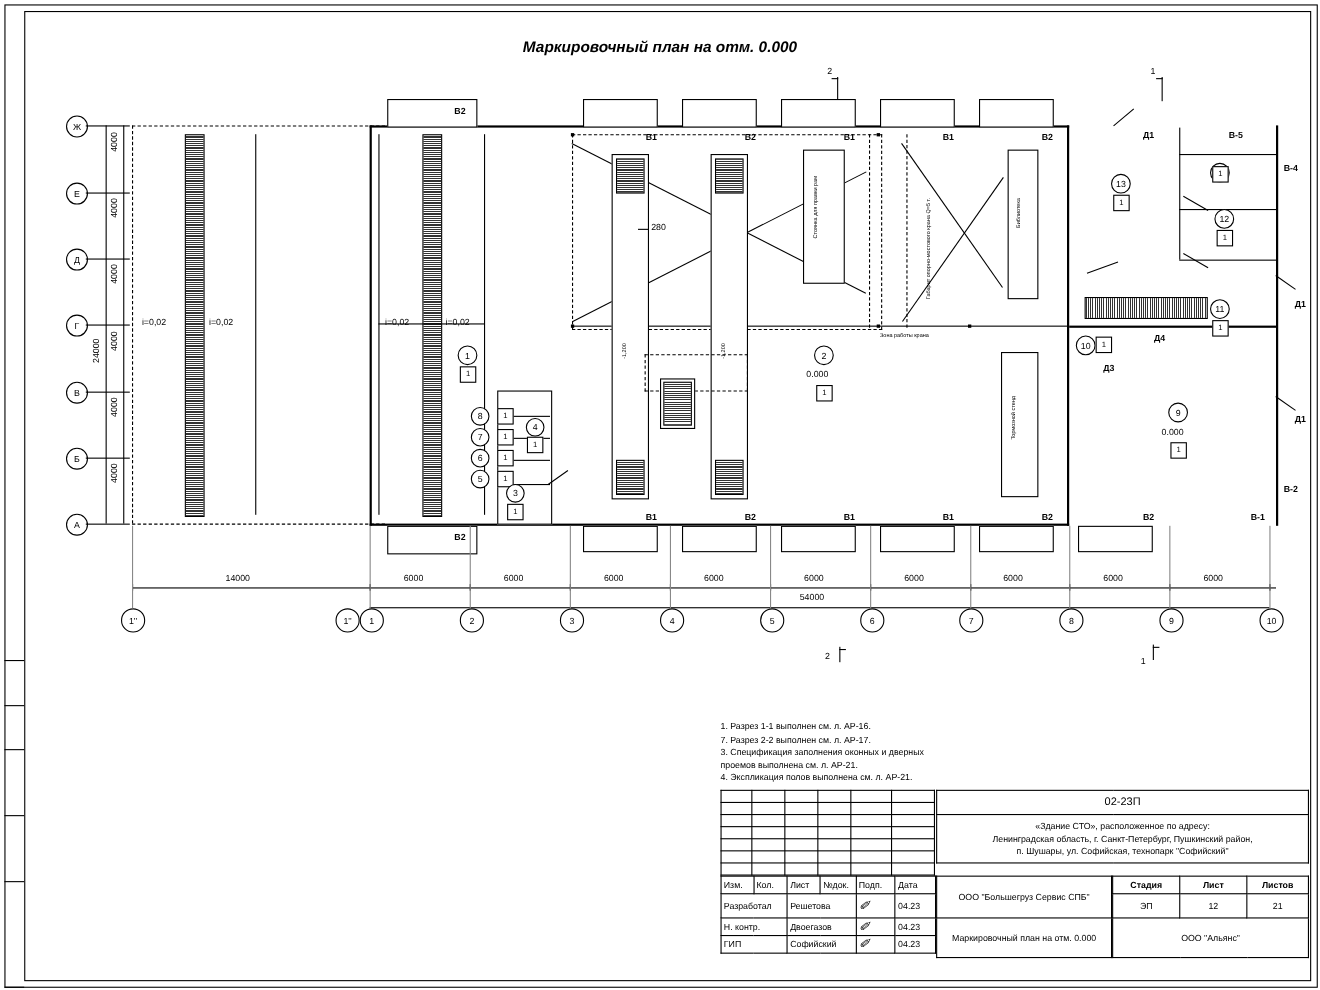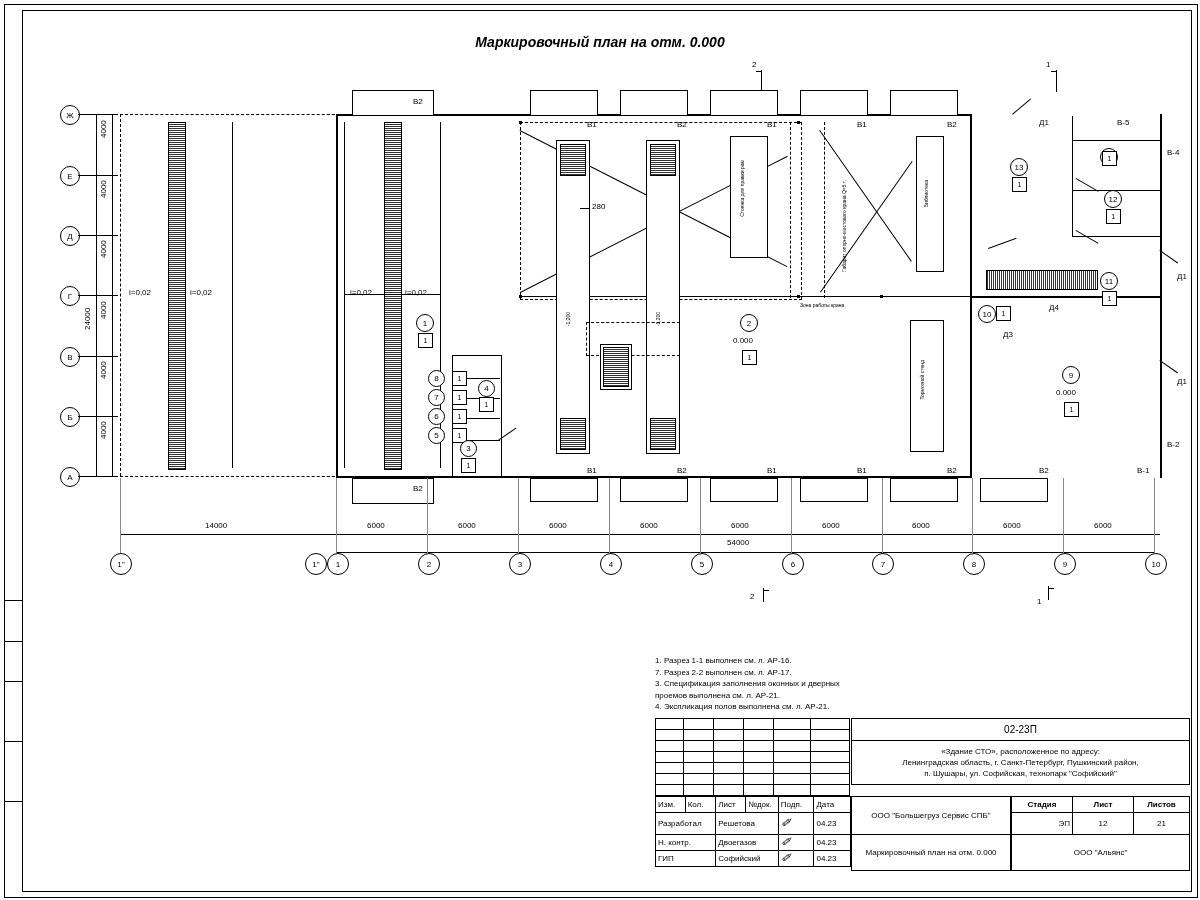--- a/index.html
+++ b/index.html
@@ -4,21 +4,21 @@
 <style>
   html,body{margin:0;padding:0;background:#ffffff;}
   body{width:1200px;height:900px;position:relative;font-family:"Liberation Sans",sans-serif;color:#000;overflow:hidden;}
   .sheet{position:absolute;left:0;top:0;width:1200px;height:900px;}
   .frame-outer{position:absolute;left:4px;top:4px;width:1192px;height:892px;border:1px solid #000;}
   .frame-inner{position:absolute;left:22px;top:10px;width:1168px;height:880px;border:1.5px solid #000;}
   .leftstrip{position:absolute;left:4px;top:600px;width:18px;height:296px;border-top:1px solid #000;}
   .leftstrip div{position:absolute;left:0;width:18px;border-bottom:1px solid #000;}
   .title{position:absolute;left:0;top:34px;width:1200px;text-align:center;font-style:italic;font-weight:bold;font-size:14px;}
   .lbl{position:absolute;font-size:8px;white-space:nowrap;}
-  .lbl.b{font-weight:normal;padding-left:29px;}
+  .lbl.b{font-weight:bold;padding-left:29px;}
   .vline{position:absolute;background:#000;width:1px;}
   .hline{position:absolute;background:#000;height:1px;}
   .wall{position:absolute;background:#000;}
   .room{position:absolute;border:1px solid #000;background:#fff;}
   .hatch{position:absolute;border:1px solid #000;
     background:repeating-linear-gradient(90deg,#333 0px,#333 1px,#fff 1px,#fff 2px);}
   .hatch2{position:absolute;border:1px solid #000;
     background:repeating-linear-gradient(0deg,#333 0px,#333 1px,#fff 1px,#fff 2px);}
   .circ{position:absolute;border:1px solid #000;border-radius:50%;display:flex;align-items:center;justify-content:center;font-size:8px;background:#fff;}
   .sq{position:absolute;border:1px solid #000;display:flex;align-items:center;justify-content:center;font-size:7px;background:#fff;}
@@ -401,21 +401,21 @@
     </table>
 
   <table class="stamp" style="left:1011px;top:796px;width:179px;">
     <tbody>
         <tr style="height:16px;">
       <td style="width:56px;text-align:center;font-weight:bold;">Стадия</td>
       <td style="width:56px;text-align:center;font-weight:bold;">Лист</td>
       <td style="text-align:center;font-weight:bold;">Листов</td>
     </tr>
     <tr style="height:22px;">
-      <td style="text-align:right;margin-top:20px;">ЭП</td>
+      <td style="text-align:center;margin-top:20px;">ЭП</td>
       <td style="text-align:center;">12</td>
       <td style="text-align:center;">21</td>
     </tr>
     <tr style="height:36px;">
       <td colspan="3" style="text-align:center;">ООО "Альянс"</td>
     </tr>
   </tbody>
     </table>
 
 </div>

